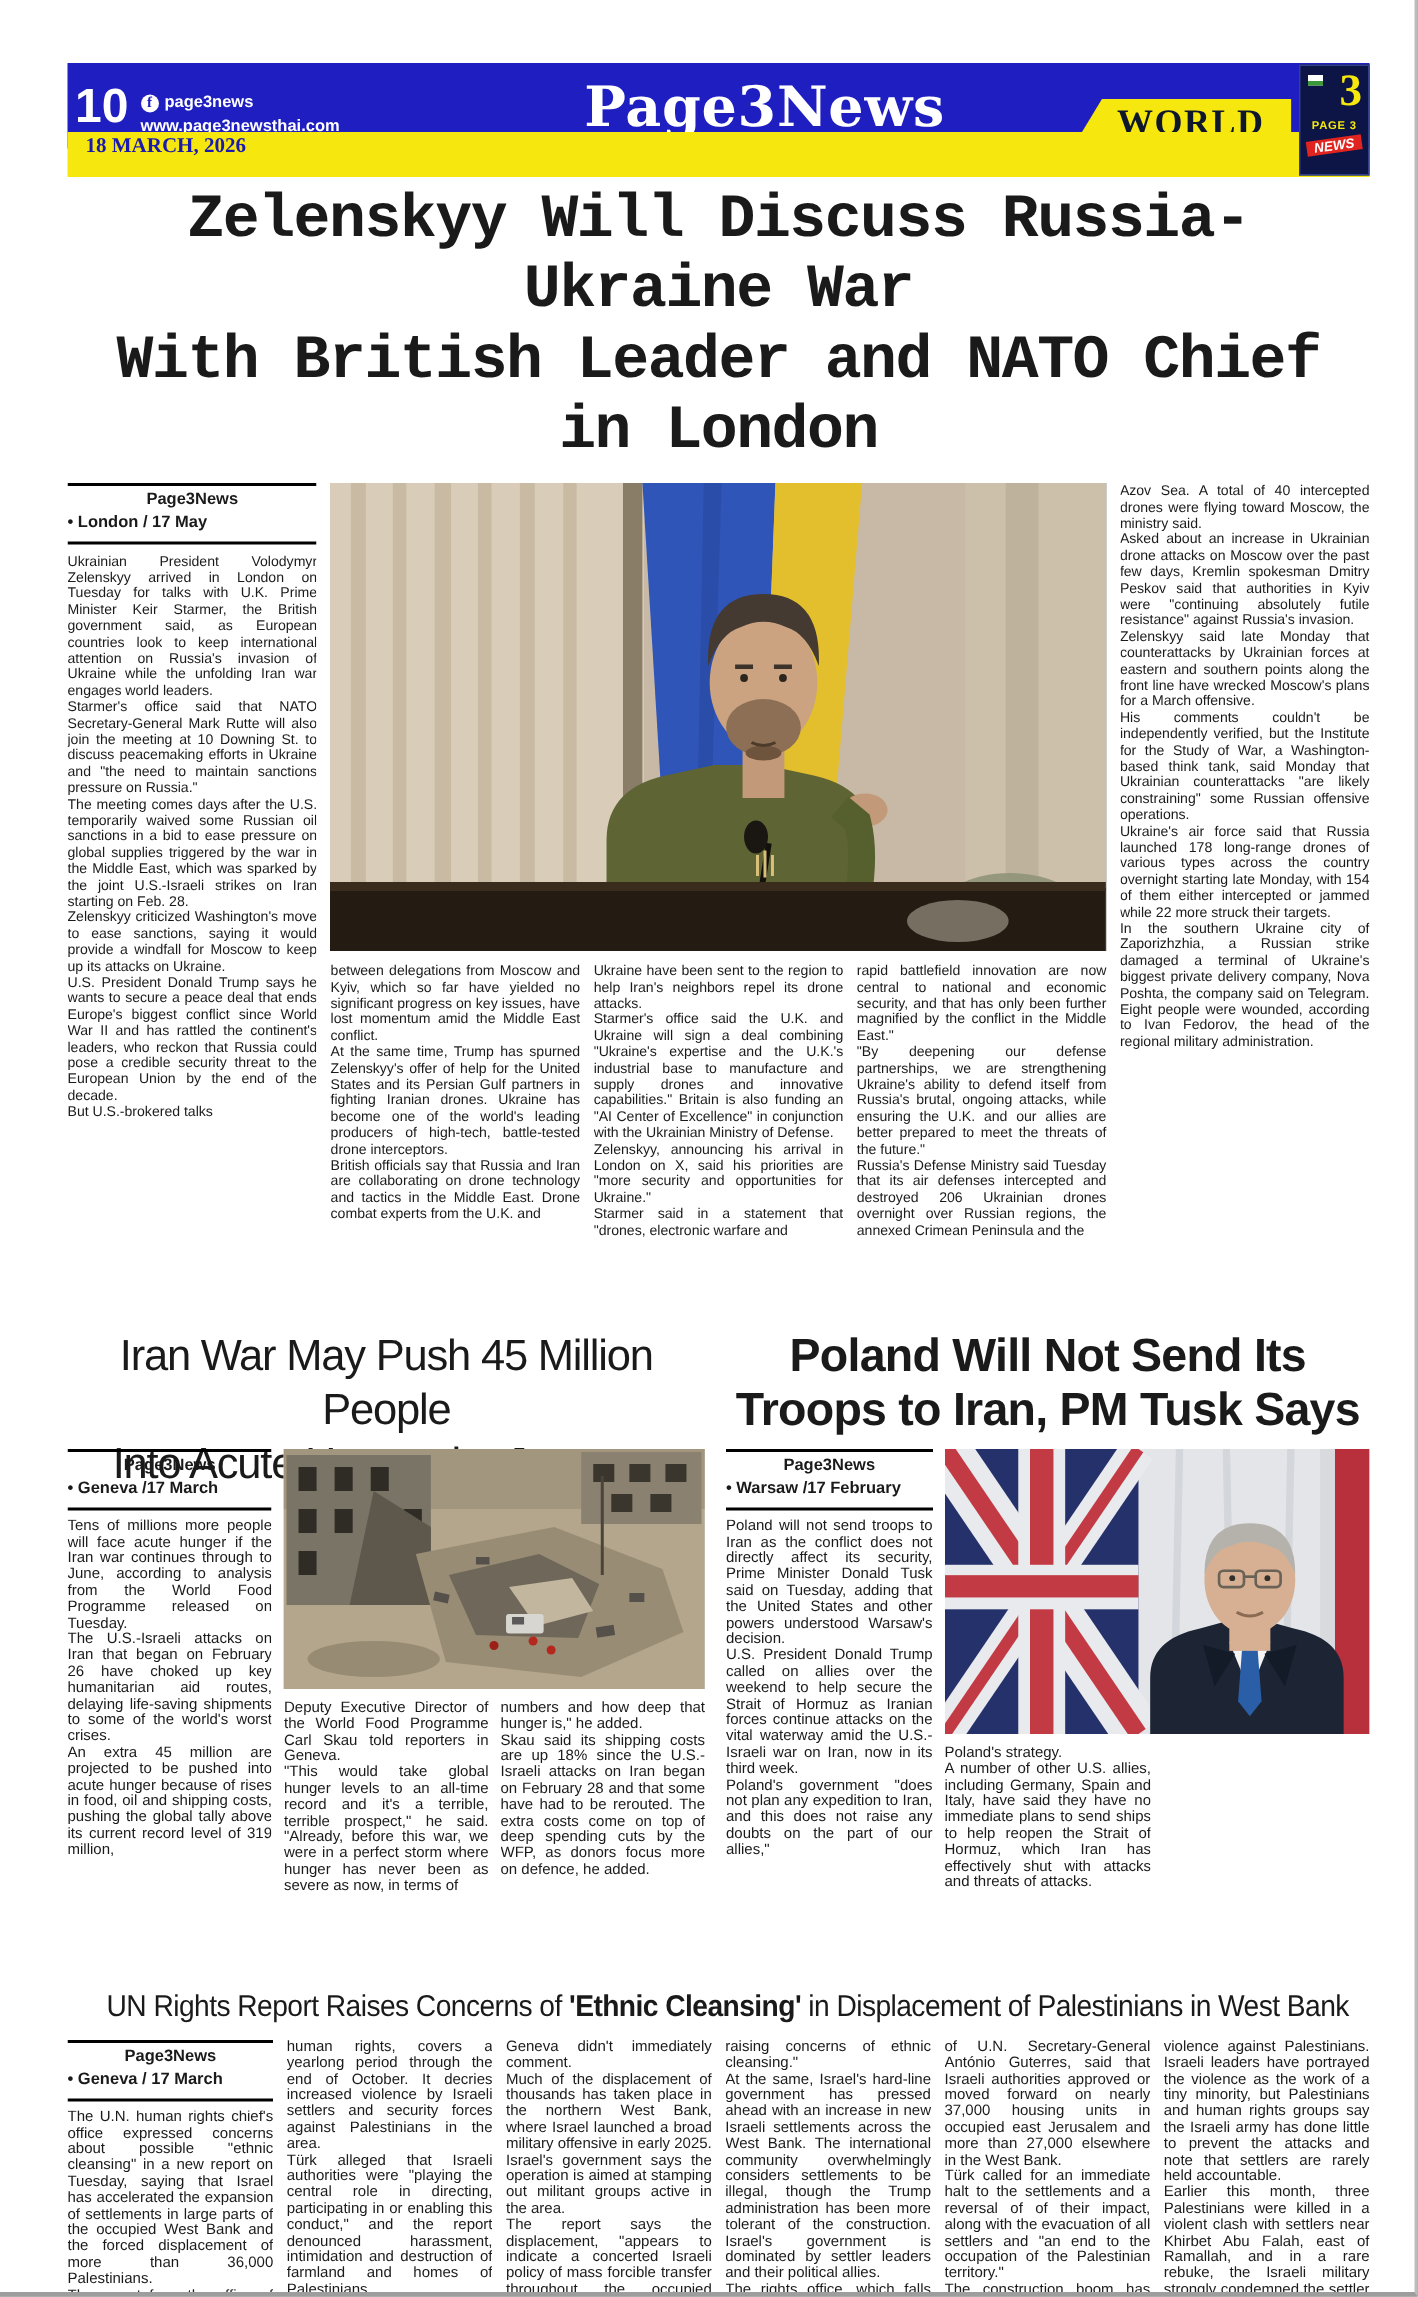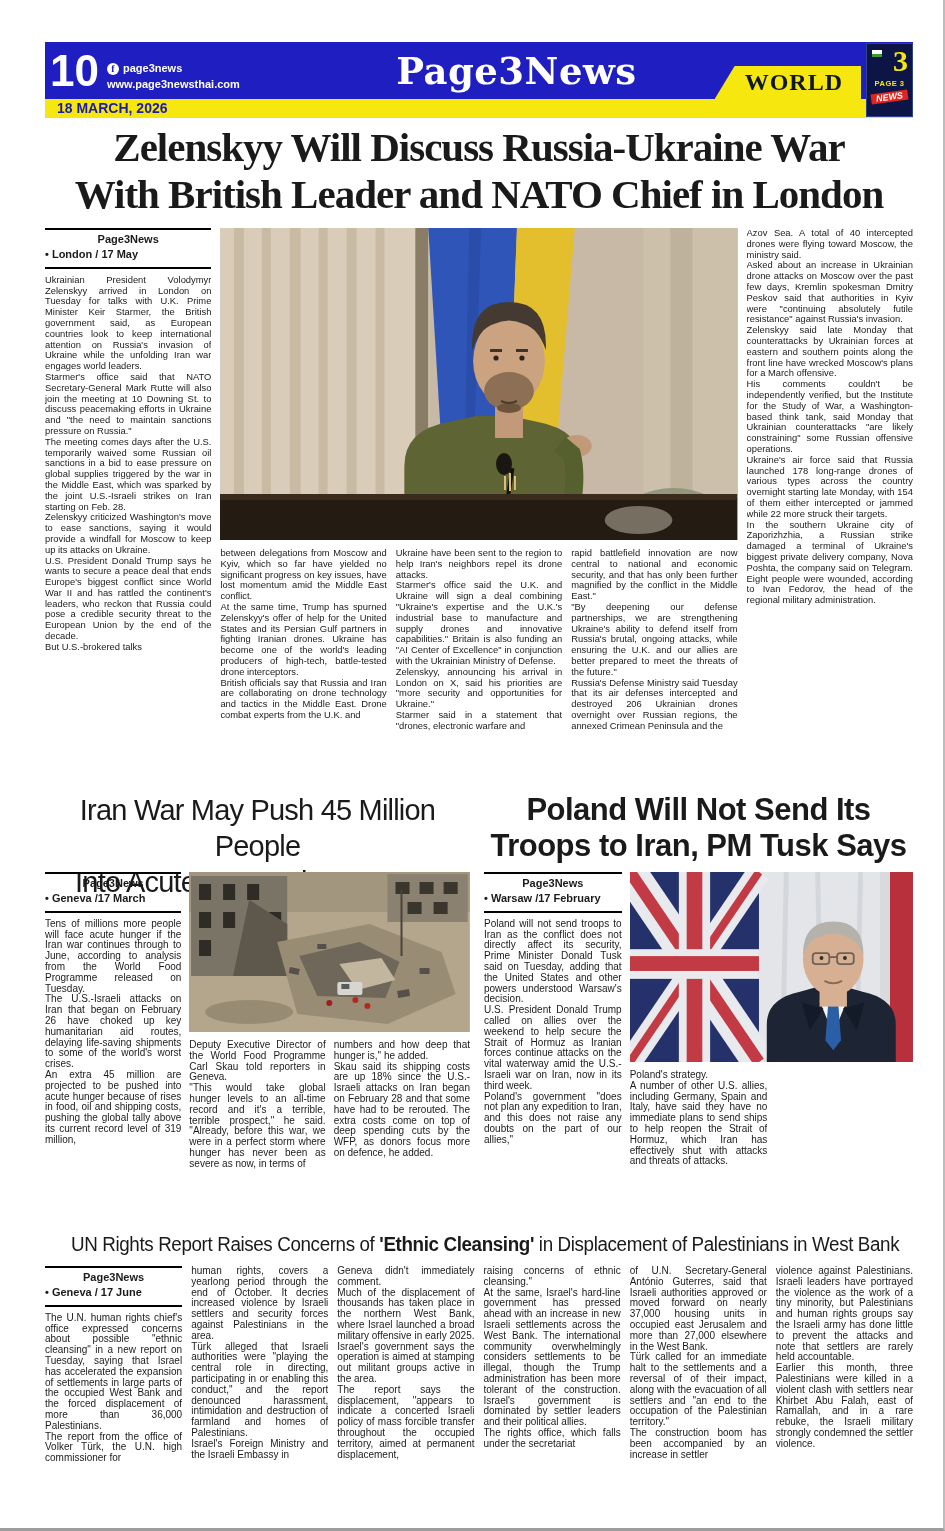--- a/index.html
+++ b/index.html
@@ -8,45 +8,45 @@
     width:945px; height:1531px; background:#fff; position:relative;
     font-family:"Liberation Sans", sans-serif; color:#1a1a1a;
     padding:42px 30px 0 45px; overflow:hidden; margin:0 auto;
     border-right:2px solid #bdbdbd; border-bottom:3px solid #9d9d9d;
   }
 
   
   .header { position:relative; height:76px; }
   .blue-bar { position:absolute; left:0; right:0; top:0; bottom:19px;
     background:#1f1fc1; display:flex; align-items:center; }
-  .page-num { font-size:44px; font-weight:bold; color:#fff; line-height:55px; padding:0 8px 0 5px; }
+  .page-num { font-size:32px; font-weight:bold; color:#fff; line-height:55px; padding:0 8px 0 5px; }
   .contact { color:#fff; font-size:11px; font-weight:bold; line-height:1.45; padding-top:12px; }
   .fb-icon { display:inline-block; width:12px; height:12px; border-radius:50%;
     background:#fff; color:#1f1fc1; font-size:10px; line-height:12px; text-align:center;
     font-family:"Liberation Serif", serif; font-weight:bold; margin-right:4px; }
   .brand { flex:1; text-align:center; color:#fff; font-family:"DejaVu Serif", serif;
     font-weight:bold; font-size:37px; letter-spacing:0.5px; padding-right:120px; }
   .world-badge { position:absolute; right:52px; bottom:0; height:33px; background:#f6e80e;
     padding:0 18px 0 30px; clip-path:polygon(20px 0, 100% 0, 100% 100%, 0 100%);
     color:#0f172a; font-family:"Liberation Serif", serif; font-weight:bold;
     font-size:24px; line-height:33px; letter-spacing:1px; }
-  .date-bar { position:absolute; left:0; right:0; bottom:0; height:19px; background:#f6e80e;
-    color:#1a1aae; font-weight:bold; font-size:14px; line-height:19px; padding-left:12px; }
+  .date-bar { position:absolute; left:0; right:0; bottom:0; height:30px; background:#f6e80e;
+    color:#1a1aae; font-weight:bold; font-size:14px; line-height:19px; padding-left:12px;font-family:Liberation Serif, serif; }
   .logo-box { position:absolute; right:0; top:1px; width:47px; height:74px;
     background:#0c1545; border:1px solid #31418a; padding:2px 4px; }
   .logo-sq { position:absolute; left:5px; top:6px; width:10px; height:7px;
     background:#fff; border-bottom:3px solid #3a9a3a; }
   .logo-3 { color:#f6e80e; font-size:30px; line-height:30px; font-weight:bold; text-align:right;
     font-family:"Liberation Serif", serif; }
   .logo-page3 { color:#f6e80e; font-size:7.5px; font-weight:bold; letter-spacing:0.5px; margin-top:3px; text-align:center; }
   .logo-news { background:#e02520; color:#fff; font-size:9px; font-weight:bold; font-style:italic;
     transform:rotate(-8deg); text-align:center; margin-top:4px; }
 
   
-  .headline-1 { font-family:Liberation Serif, serif; font-weight:bold; font-size:41px;
+  .headline-1 { font-family:Liberation Mono, monospace; font-weight:bold; font-size:41px;
     line-height:47px; letter-spacing:-1px; text-align:center; white-space:pre-line; margin:6px 0 10px; }
   .headline-2 { font-weight:400; font-size:29px; line-height:36px; letter-spacing:-0.8px;
     text-align:center; white-space:pre-line; margin-bottom:8px; height:72px; }
   .headline-3 { font-weight:bold; font-size:31px; line-height:36px; letter-spacing:-0.5px;
     text-align:center; white-space:pre-line; margin-bottom:8px; height:72px; }
   .headline-4 { font-weight:400; font-size:20px; line-height:28px; letter-spacing:-0.4px;
     text-align:center; white-space:nowrap; transform:scaleX(0.94); transform-origin:center;
     margin:10px 0 8px; }
   .headline-4 b { font-weight:bold; }
 
@@ -316,21 +316,21 @@
       </div>
     </div>
   </section>
 
   <section class="un">
     <h2 class="headline-4"><span>UN Rights Report Raises Concerns of </span><b>'Ethnic Cleansing'</b><span> in Displacement of Palestinians in West Bank</span></h2>
     <div class="un-grid">
       <div class="col">
         <div class="byline">
           <span class="src">Page3News</span>
-          <span class="dl">• Geneva /  17 June</span>
+          <span class="dl">• Geneva /  17 March</span>
         </div>
         <div class="body">The U.N. human rights chief's office expressed concerns about possible "ethnic cleansing" in a new report on Tuesday, saying that Israel has accelerated the expansion of settlements in large parts of the occupied West Bank and the forced displacement of more than 36,000 Palestinians.
 The report from the office of Volker Türk, the U.N. high commissioner for</div>
       </div>
       <div class="body">human rights, covers a yearlong period through the end of October. It decries increased violence by Israeli settlers and security forces against Palestinians in the area.
 Türk alleged that Israeli authorities were "playing the central role in directing, participating in or enabling this conduct," and the report denounced harassment, intimidation and destruction of farmland and homes of Palestinians.
 Israel's Foreign Ministry and the Israeli Embassy in</div>
       <div class="body">Geneva didn't immediately comment.
 Much of the displacement of thousands has taken place in the northern West Bank, where Israel launched a broad military offensive in early 2025. Israel's government says the operation is aimed at stamping out militant groups active in the area.
 The report says the displacement, "appears to indicate a concerted Israeli policy of mass forcible transfer throughout the occupied territory, aimed at permanent displacement,</div>

